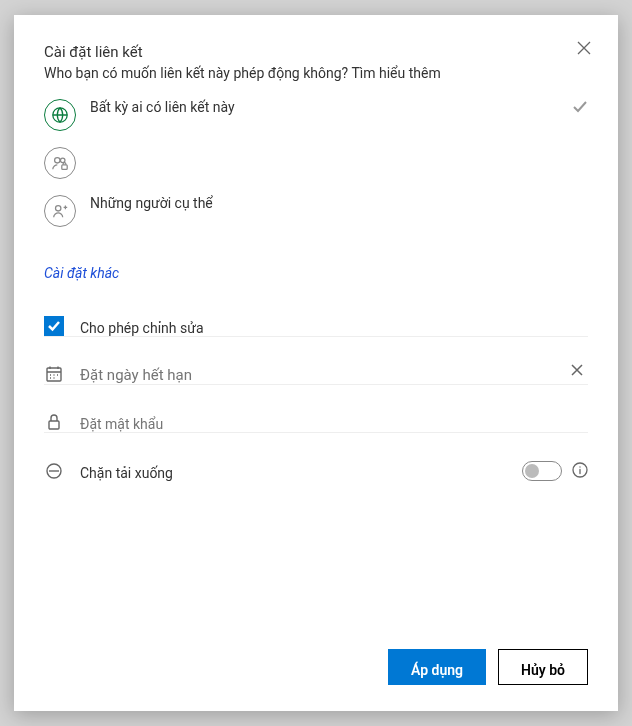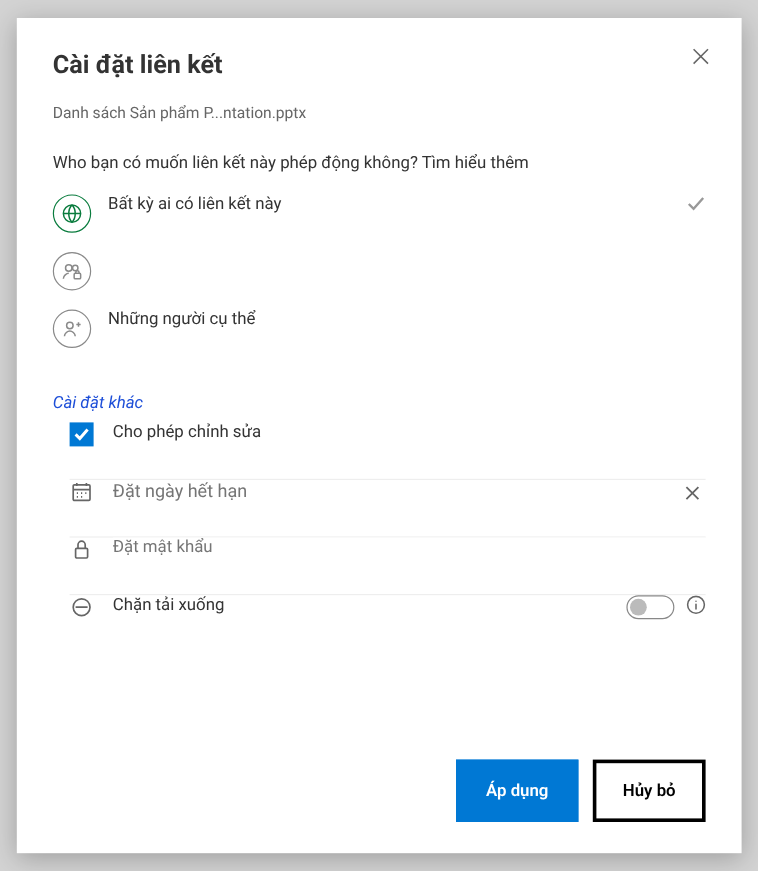--- a/index.html
+++ b/index.html
@@ -1,62 +1,61 @@
 <!DOCTYPE html>
 <html><head>
   <meta charset="utf-8">
   <style>
     *{box-sizing:border-box;margin:0;padding:0;font-family:"Segoe UI","Segoe UI Web",-apple-system,BlinkMacSystemFont,Roboto,Arial,sans-serif;}
     body{background:#d3d3d3;width:632px;height:726px;display:flex;align-items:center;justify-content:center;}
     .dialog{background:#fff;width:604px;height:696px;padding:28px 30px;box-shadow:0 4px 20px rgba(0,0,0,.25);position:relative;}
     .close-btn{position:absolute;top:22px;right:22px;width:24px;height:24px;border:none;background:none;cursor:pointer;color:#666;}
     .close-btn svg{width:16px;height:16px;}
-    .title{font-size:21px;font-weight:700;color:#333;margin-bottom:20px;}
+    .title{font-size:15px;font-weight:400;color:#333;margin-bottom:4px;}
     .subtitle{font-size:13px;color:#666;margin-bottom:26px;}
     .prompt{font-size:14px;color:#333;margin-bottom:18px;}
     .prompt a{color:#333;text-decoration:none;}
     .opt{display:flex;align-items:flex-start;height:48px;cursor:pointer;}
     .opt .ic{width:32px;height:32px;border-radius:50%;display:flex;align-items:center;justify-content:center;margin-right:14px;border:1.5px solid #8a8a8a;flex-shrink:0;}
     .opt.sel .ic{border-color:#0a7c3e;}
     .opt.sel .ic svg{stroke:#0a7c3e;}
     .opt .ic svg{width:18px;height:18px;stroke:#8a8a8a;fill:none;stroke-width:1.4;}
     .opt.org .ic{border-color:#1a73c7;}
     .opt.org .ic svg{stroke:#1a73c7;}
     .opt-label{font-size:14px;color:#333;flex:1;}
     .check{color:#999;}
     .check svg{width:16px;height:16px;stroke:#999;fill:none;stroke-width:2;}
     .section-title{font-size:14px;color:#1d4ed8;margin-top:22px;margin-bottom:8px;font-style:italic;}
-    .setting{display:flex;align-items:flex-start;height:48px;border-bottom:1px solid #eee;margin-left:14px;}
+    .setting{display:flex;align-items:flex-end;height:48px;border-bottom:1px solid #eee;}
     .setting:last-of-type{border-bottom:none;}
     .setting .sic{width:20px;height:20px;margin-right:16px;display:flex;align-items:center;justify-content:center;flex-shrink:0;}
     .setting .sic svg{width:18px;height:18px;stroke:#666;fill:none;stroke-width:1.4;}
     .setting-label{font-size:14px;color:#333;flex:1;}
     .cb{width:20px;height:20px;background:#0078d4;margin-right:16px;display:flex;align-items:center;justify-content:center;flex-shrink:0;}
     .cb svg{width:14px;height:14px;stroke:#fff;fill:none;stroke-width:2.5;}
     .clear-btn{background:none;border:none;cursor:pointer;color:#666;padding:4px;}
     .clear-btn svg{width:14px;height:14px;stroke:#666;fill:none;stroke-width:1.5;}
     .toggle{width:40px;height:20px;border:1px solid #888;border-radius:10px;background:#fff;position:relative;margin-right:10px;}
     .toggle::after{content:"";position:absolute;left:2px;top:2px;width:14px;height:14px;background:#bbb;border-radius:50%;}
     .info-btn{background:none;border:none;cursor:pointer;padding:0;}
     .info-btn svg{width:16px;height:16px;stroke:#666;fill:none;stroke-width:1.3;}
     .footer{position:absolute;bottom:26px;right:30px;display:flex;gap:12px;}
-    .btn{height:52px;padding:12px 22px;border:3px solid #000000;background:#fff;font-size:14px;cursor:pointer;font-weight:600;}
+    .btn{height:36px;padding:12px 22px;border:1px solid #000000;background:#fff;font-size:14px;cursor:pointer;font-weight:600;}
     .btn.primary{background:#0078d4;border-color:#0078d4;color:#fff;}
   </style>
 </head>
 <body>
 
 <div class="dialog">
   <button class="close-btn">
     <svg viewBox="0 0 16 16">
         <path d="M2 2 L14 14 M14 2 L2 14" stroke="currentColor" stroke-width="1.3" fill="none"></path>
       </svg>
   </button>
   <div class="title">Cài đặt liên kết</div>
-  <div class="subtitle">Danh sách Sản phẩm P...ntation.pptx</div>
   <div class="prompt">
     <span>Who bạn có muốn liên kết này phép động không?</span>
     <a href="#">Tìm hiểu thêm</a>
   </div>
 
   <div class="opt sel">
     <span class="ic">
         <svg viewBox="0 0 20 20">
           <circle cx="10" cy="10" r="8"></circle>
           <path d="M2 10 H18 M10 2 C6 6 6 14 10 18 M10 2 C14 6 14 14 10 18"></path>

